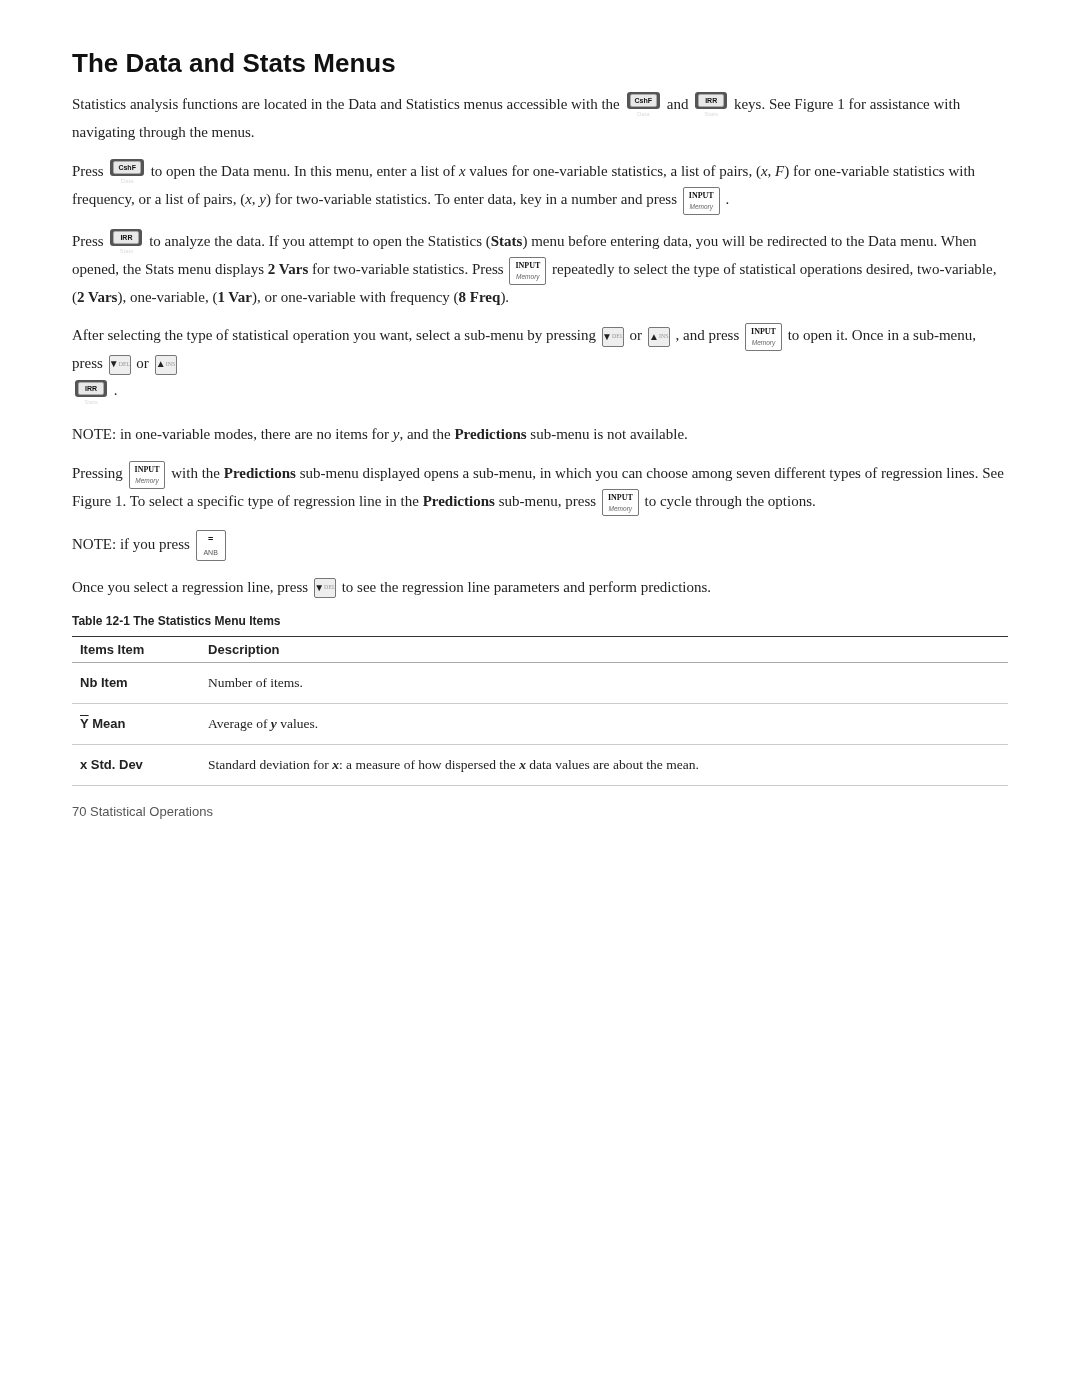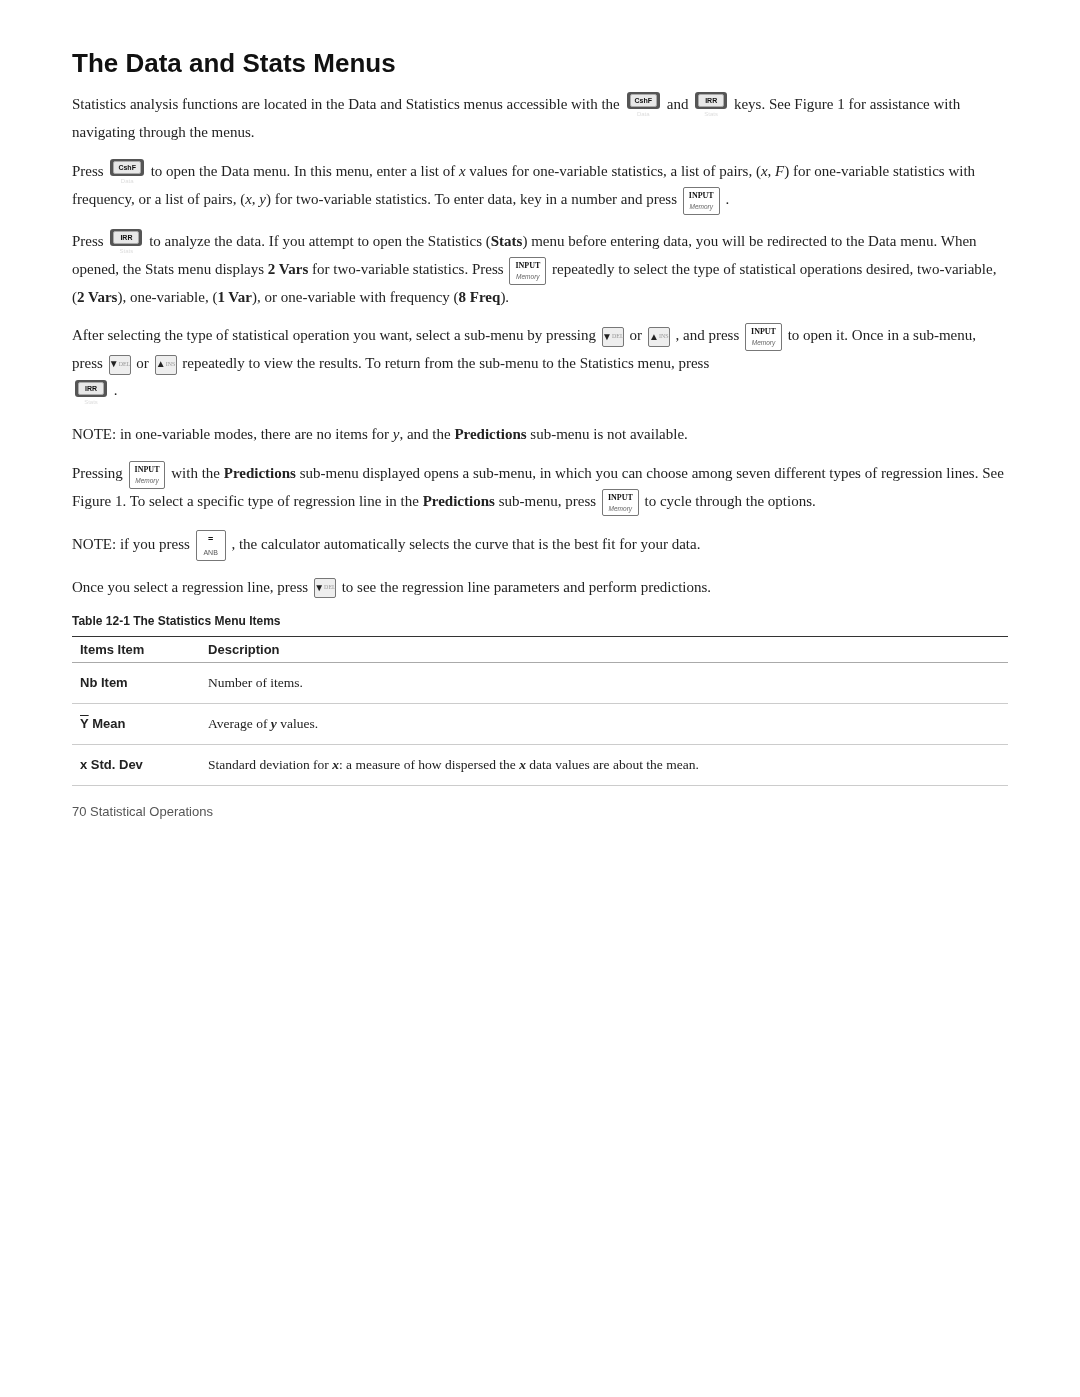--- a/index.html
+++ b/index.html
@@ -267,21 +267,20 @@
   <span class="arrow-key">▲<br><span style="font-size:6px;color:#999;">INS</span></span>
   <span>, and press </span>
   <span class="input-key">
     <span class="input-key-top">INPUT</span>
     <span class="input-key-bot">Memory</span>
   </span>
   <span> to open it. Once in a sub-menu, press </span>
   <span class="arrow-key">▼<br><span style="font-size:6px;color:#999;">DEL</span></span>
   <span> or </span>
   <span class="arrow-key">▲<br><span style="font-size:6px;color:#999;">INS</span></span>
-  <span> repeatedly to view the results. To return from the sub-menu to the Statistics menu, press</span>
   <br>
   <span class="inline-key" style="margin-top:4px;display:inline-flex;align-items:center;">
     <span class="calc-key">
       <span class="key-shell">
         <span class="key-inner">IRR</span>
       </span>
       <span class="key-sub">Stats</span>
     </span>
   </span>
   <span> .</span>
@@ -304,21 +303,20 @@
   </span>
   <span> to cycle through the options.</span>
 </p>
 
 <p>
   <span>NOTE:  if you press </span>
   <span class="anb-key">
     <span class="anb-key-top">=</span>
     <span class="anb-key-bot">ANB</span>
   </span>
-  <span>, the calculator automatically selects the curve that is the best fit for your data.</span>
 </p>
 
 <p>
   <span>Once you select a regression line, press </span>
   <span class="arrow-key">▼<br><span style="font-size:6px;color:#999;">DEL</span></span>
   <span> to see the regression line parameters and perform predictions.</span>
 </p>
 
 <div>
   <div class="table-caption">Table 12-1  The Statistics Menu Items</div>

